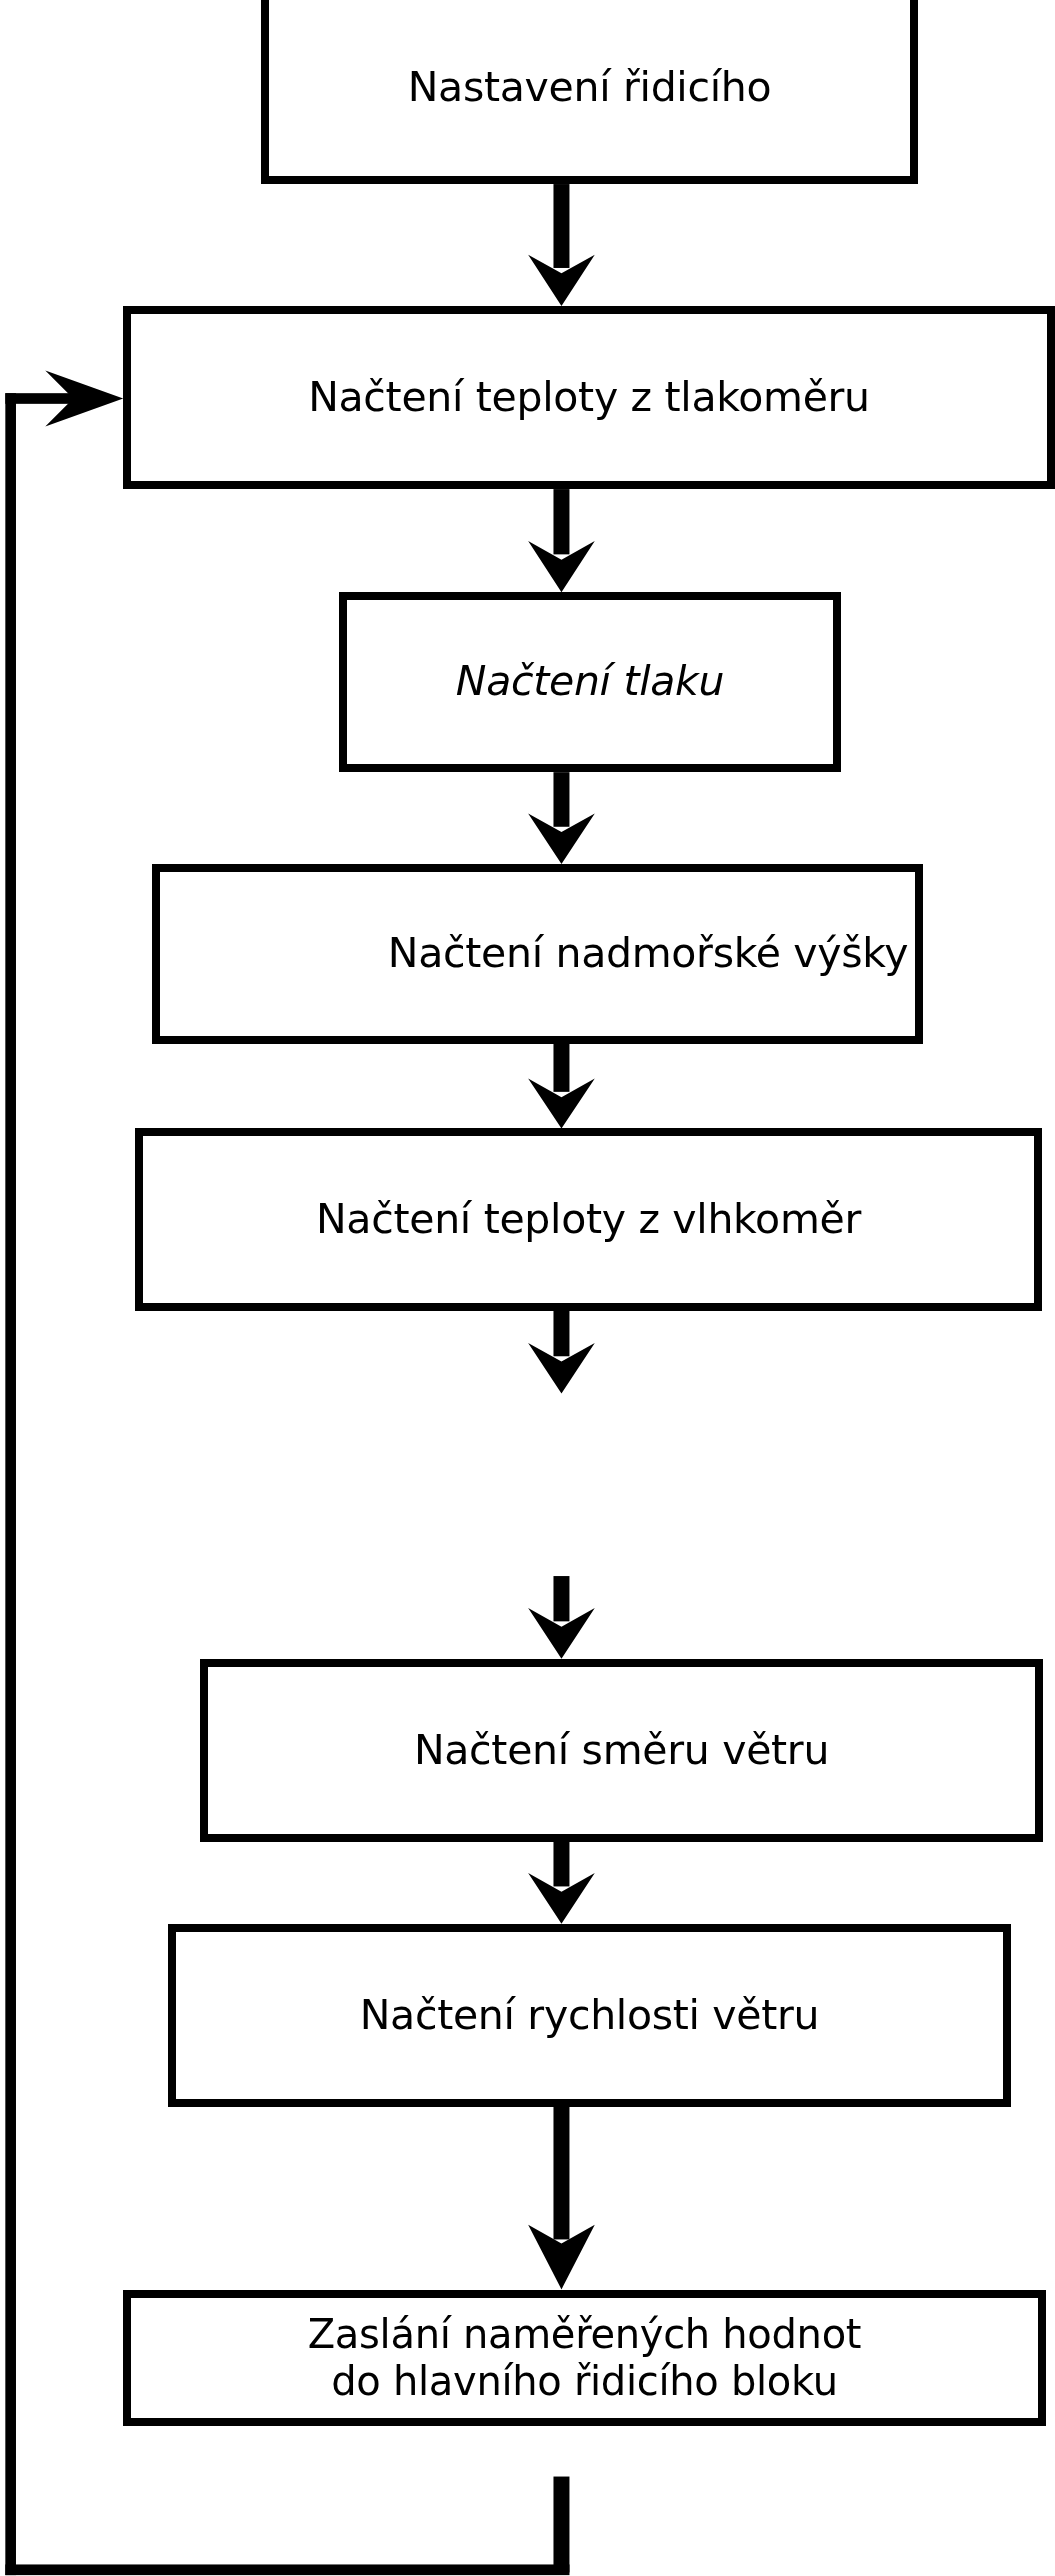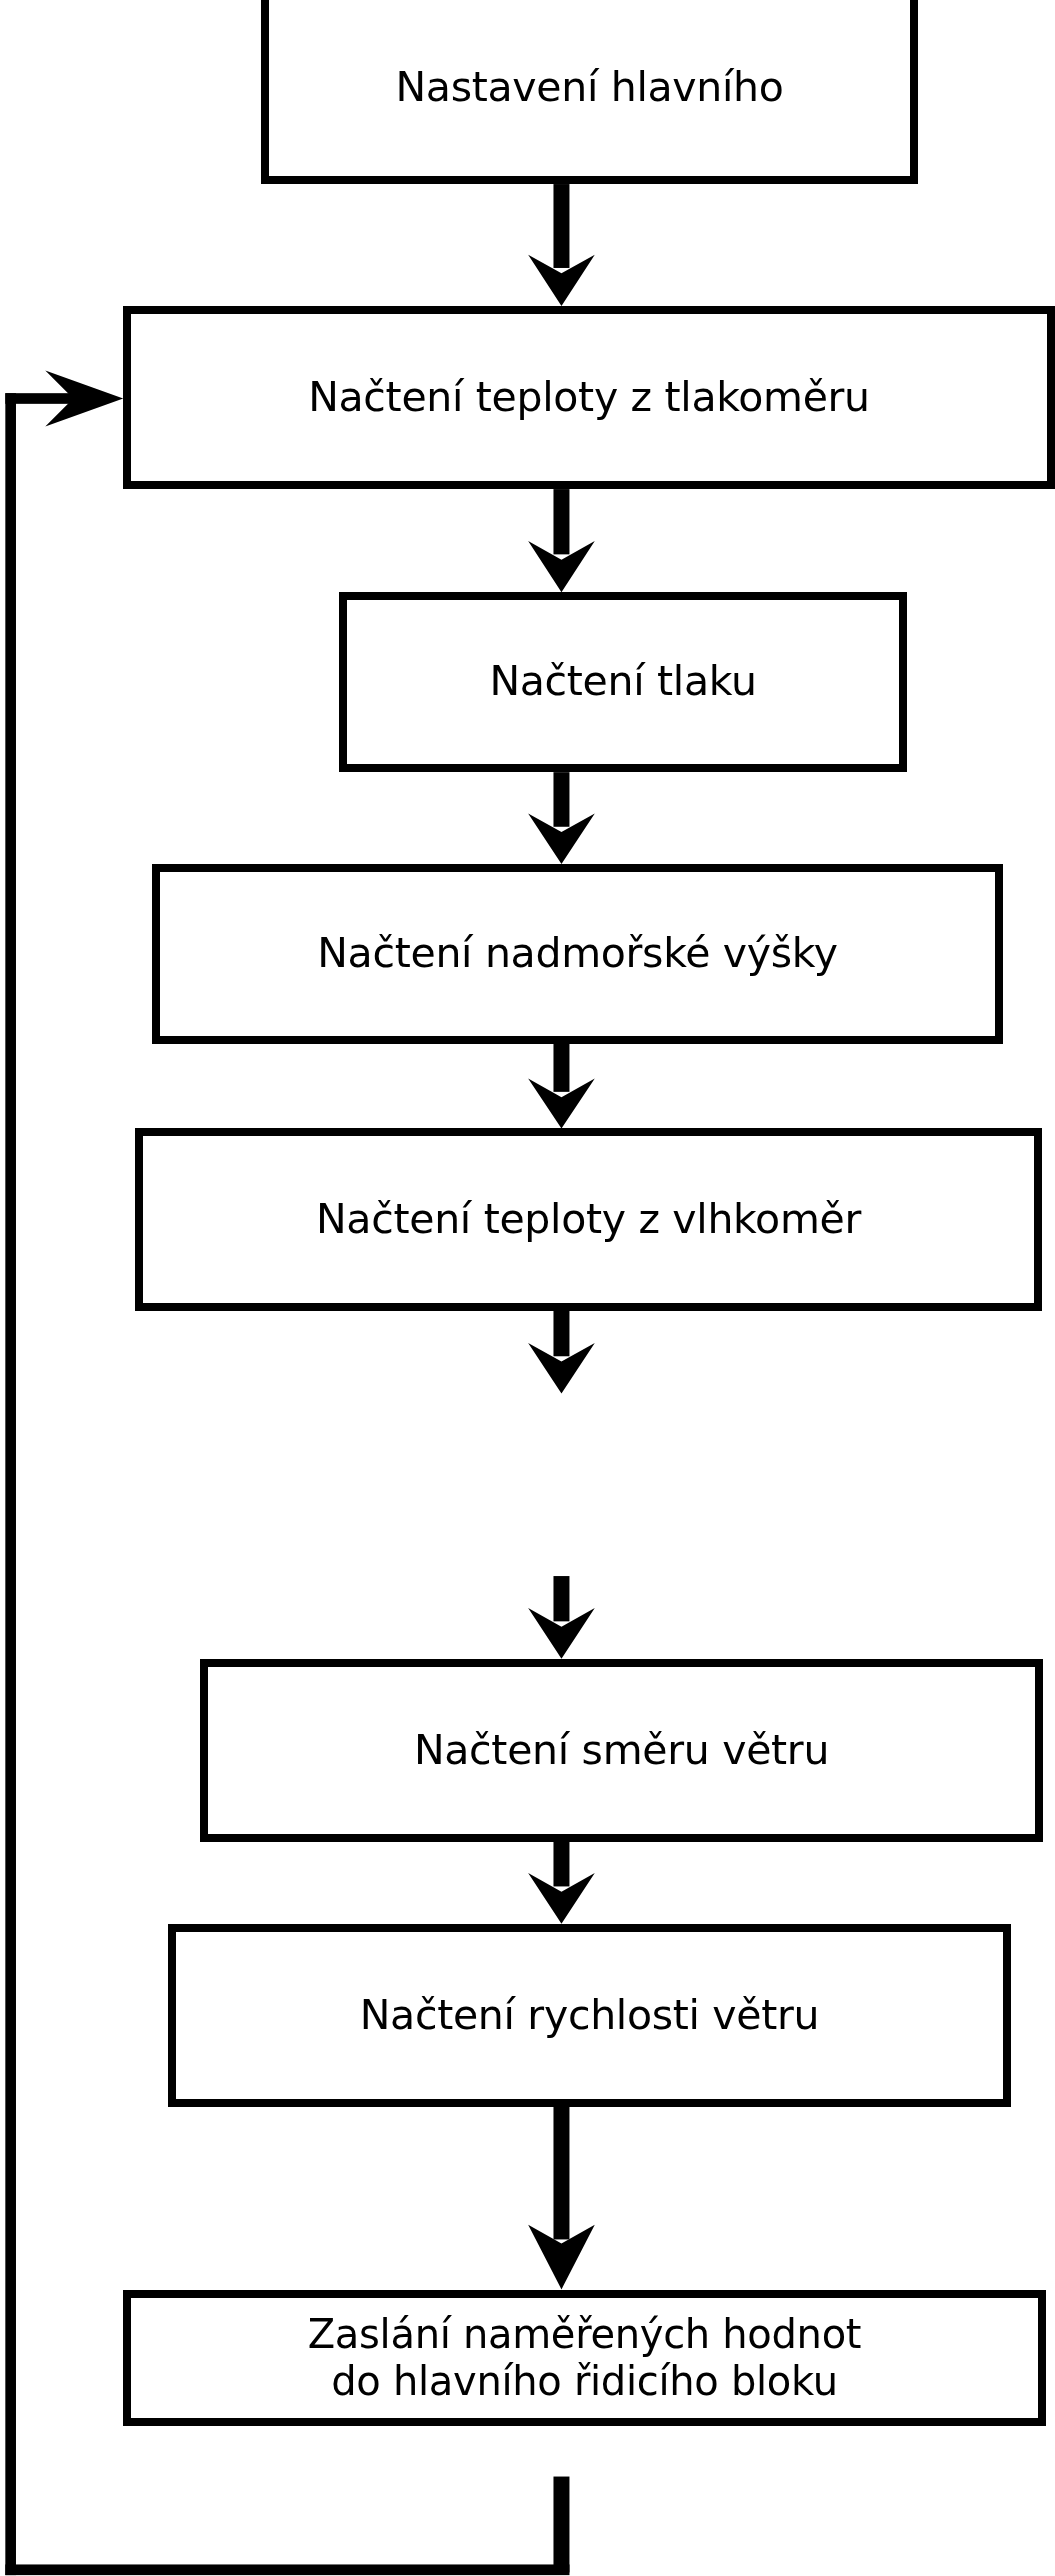--- a/index.html
+++ b/index.html
@@ -99,32 +99,32 @@
     <g>
       <rect x="831" y="3718" width="24" height="144" fill="#000"></rect>
       <rect x="8" y="3850" width="847" height="16" fill="#000"></rect>
       <rect x="8" y="590" width="16" height="3276" fill="#000"></rect>
       <rect x="8" y="590" width="110" height="16" fill="#000"></rect>
       <path d="M 68 556 L 185 598 L 68 640 L 110 598 Z" fill="#000"></path>
     </g>
   </svg>
 
   <div class="node" style="left:261px; top:-8px; width:657px; height:192px;">
-    <span class="node-label">Nastavení hlavního</span>
+    <span class="node-label">Nastavení řidicího</span>
   </div>
 
   <div class="node" style="left:123px; top:306px; width:932px; height:183px;">
     <span class="node-label">Načtení teploty z tlakoměru</span>
   </div>
 
-  <div class="node" style="left:339px; top:592px; width:568px; height:180px;">
+  <div class="node" style="left:339px; top:592px; width:502px; height:180px;font-style:italic;">
     <span class="node-label">Načtení tlaku</span>
   </div>
 
-  <div class="node" style="left:152px; top:864px; width:851px; height:180px;">
+  <div class="node" style="left:152px; top:864px; width:771px; height:180px;justify-content:flex-end;">
     <span class="node-label">Načtení nadmořské výšky</span>
   </div>
 
   <div class="node" style="left:135px; top:1128px; width:907px; height:183px;text-align:center;">
     <span class="node-label">Načtení teploty z vlhkoměr</span>
   </div>
 
 
   <div class="node" style="left:168px; top:1659px; width:843px; height:183px;margin-left:32px;">
     <span class="node-label">Načtení směru větru</span>

